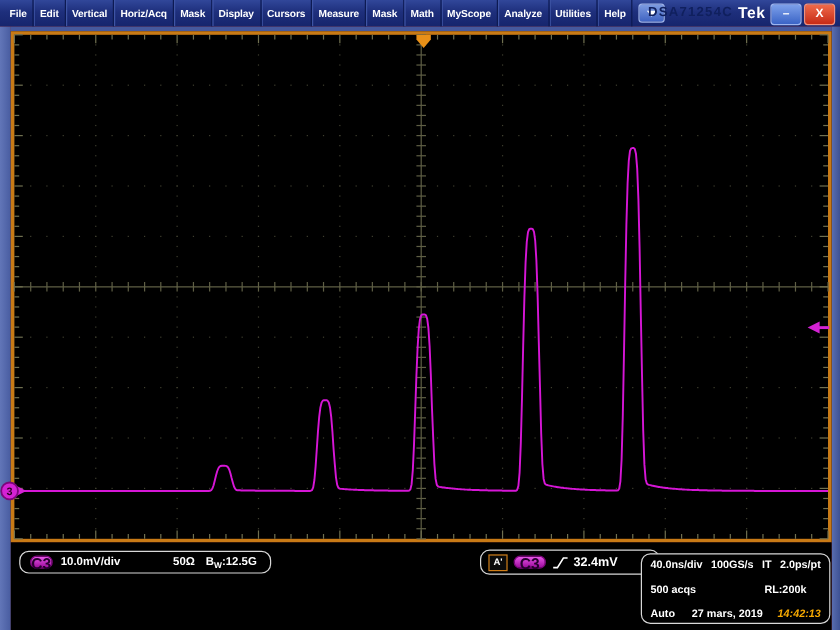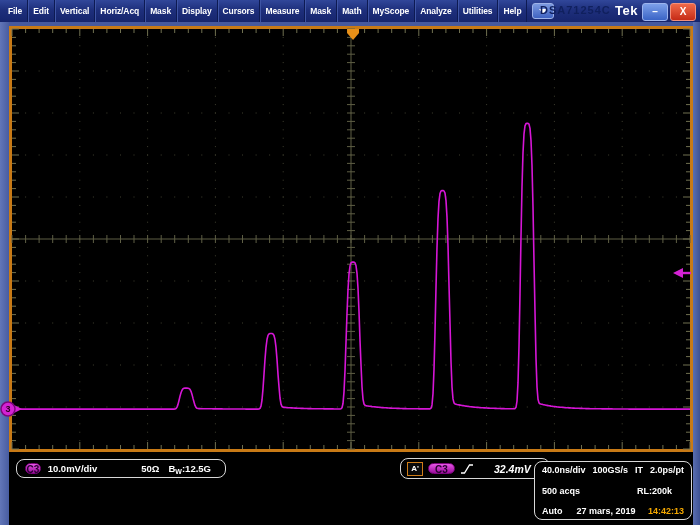--- a/index.html
+++ b/index.html
@@ -48,27 +48,27 @@
   .ch-box{left:7px;top:7px;width:192px;height:17px;display:flex;align-items:center;
     padding:0 8px;font-size:9.5px;}
   .trig-box{left:391px;top:6px;width:136px;height:19px;display:flex;align-items:center;
     padding:0 6px;font-size:10.5px;}
   .horiz-box{left:525px;top:9px;width:158px;height:59px;padding:3px 7px;font-size:9px;
     display:flex;flex-direction:column;justify-content:space-between;box-sizing:border-box;}
   .hrow{display:flex;align-items:center;}
   .pill{display:inline-block;width:27px;height:11px;border-radius:6px;
     background:linear-gradient(#e455e4,#a societal010a0);
     background:linear-gradient(#e756e7,#9c0b9c);
-    color:#26002e;font-size:10px;font-weight:bold;text-align:center;line-height:11px;
+    color:#26002e;font-size:13px;font-weight:bold;text-align:center;line-height:11px;
     border:1px solid #7c067c;box-sizing:border-box;}
   .a-badge{display:inline-block;min-width:12px;height:12px;border:1px solid #cf7d18;
     background:#0a0a0a;color:#fff;font-size:8px;font-weight:bold;text-align:center;
     line-height:12px;padding:0 1px;}
   .stopped{color:#d83232;}
-  .clock{color:#f5a800;margin-left:auto;}
+  .clock{color:#f5a800;margin-left:auto;font-style:italic;}
   sub.bw{font-size:7px;vertical-align:-2px;}
 </style>
 </head>
 <body>
 
 <div class="window">
 
   <div class="titlebar">
     <div class="menu-item">File</div>
     <div class="menu-item">Edit</div>
@@ -1219,21 +1219,21 @@
       <span style="margin-left:auto;padding-left:44px;">50Ω</span>
       <span style="margin-left:9px;margin-right:6px;"><span>B</span><sub class="bw">W</sub><span>:12.5G</span></span>
     </div>
 
     <div class="rbox trig-box">
       <span class="a-badge">A'</span>
       <span class="pill" style="margin-left:5px;">C3</span>
       <svg width="14" height="12" style="margin-left:5px;">
         <path d="M1 10 L4.5 10 L9.5 2 L13 2" stroke="#ffffff" stroke-width="1.3" fill="none"></path>
       </svg>
-      <span style="margin-left:20px;font-style:italic;">32.4mV</span>
+      <span style="margin-left:4px;">32.4mV</span>
     </div>
 
     <div class="rbox horiz-box">
       <div class="hrow" style="justify-content:space-between;">
         <span>40.0ns/div</span>
         <span>100GS/s</span>
         <span>IT</span>
         <span>2.0ps/pt</span>
       </div>
       <div class="hrow" style="justify-content:space-between;">

